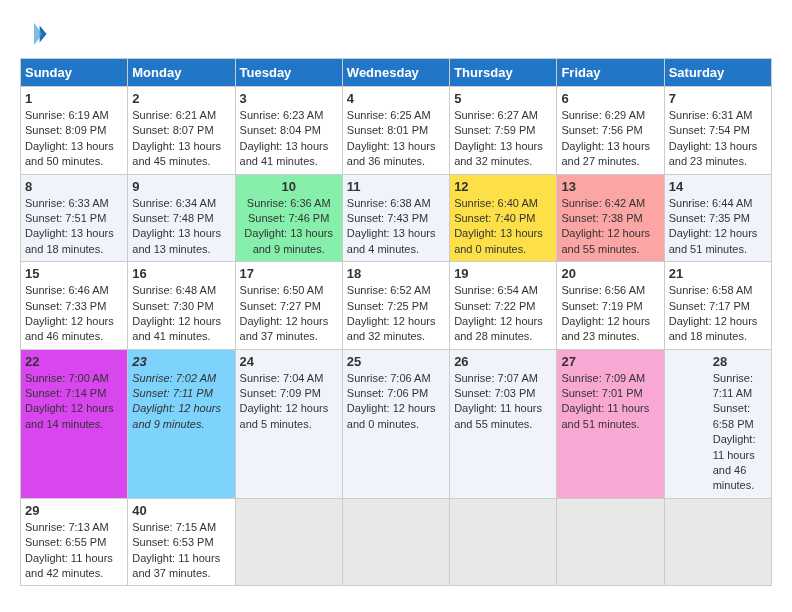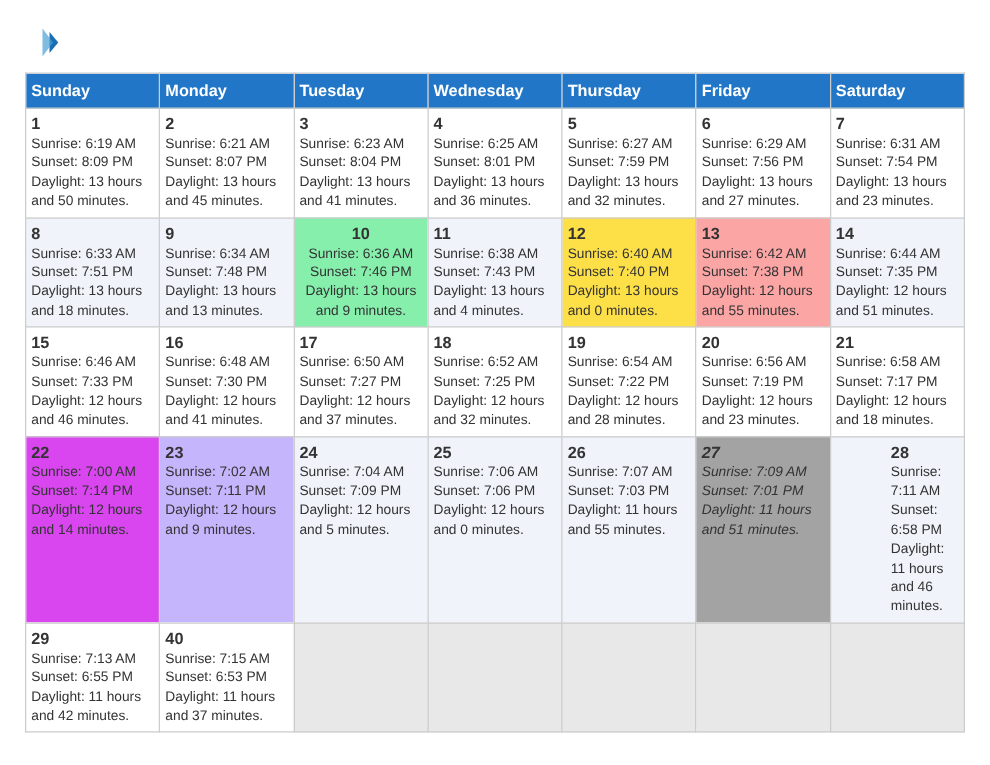--- a/index.html
+++ b/index.html
@@ -296,21 +296,21 @@
       </tr>
       <tr>
         <td style="background-color: #d946ef;">
         <span class="day-number">22</span>
         <div class="day-info">
           Sunrise: 7:00 AM<br>
           Sunset: 7:14 PM<br>
           Daylight: 12 hours and 14 minutes.
         </div>
       </td>
-        <td style="background-color: #c4b5fd;">
+        <td style="background-color: #7dd3fc; font-style: italic;">
         <span class="day-number">23</span>
         <div class="day-info">
           Sunrise: 7:02 AM<br>
           Sunset: 7:11 PM<br>
           Daylight: 12 hours and 9 minutes.
         </div>
       </td>
         <td style="background-color: rgb(240, 244, 250);">
         <span class="day-number">24</span>
         <div class="day-info">
@@ -328,21 +328,21 @@
         </div>
       </td>
         <td style="background-color: rgb(240, 244, 250);">
         <span class="day-number">26</span>
         <div class="day-info">
           Sunrise: 7:07 AM<br>
           Sunset: 7:03 PM<br>
           Daylight: 11 hours and 55 minutes.
         </div>
       </td>
-        <td style="background-color: #a3a3a3; font-style: italic;">
+        <td style="background-color: #f9a8d4;">
         <span class="day-number">27</span>
         <div class="day-info">
           Sunrise: 7:09 AM<br>
           Sunset: 7:01 PM<br>
           Daylight: 11 hours and 51 minutes.
         </div>
       </td>
         <td style="background-color: rgb(240, 244, 250); padding-left: 48px;">
         <span class="day-number">28</span>
         <div class="day-info">

